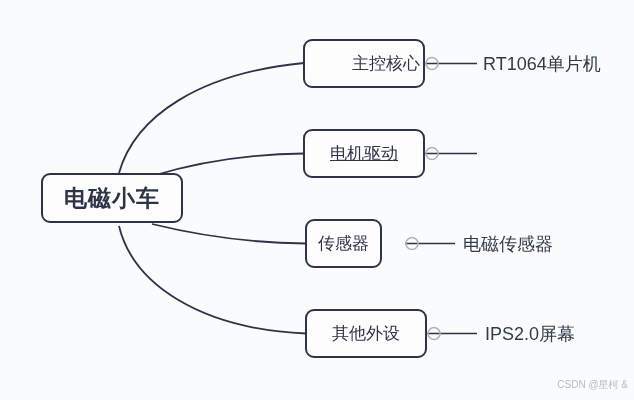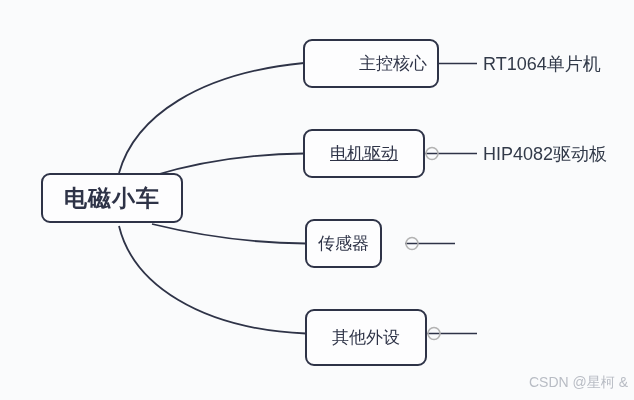--- a/index.html
+++ b/index.html
@@ -35,44 +35,44 @@
   .node.root {
     left: 41px; top: 173px;
     width: 142px; height: 50px;
     font-size: 23px;
     font-weight: bold;
     letter-spacing: 1px;
   }
 
   .node.branch { font-size: 17px; font-weight: 400; }
 
-  .node.b1 { left: 303px; top: 39px;  width: 136px; height: 49px; padding-left: 44px; }
+  .node.b1 { left: 303px; top: 39px;  width: 122px; height: 49px; padding-left: 44px; }
   .node.b2 { left: 303px; top: 129px; width: 122px; height: 49px; text-decoration: underline; }
   .node.b3 { left: 305px; top: 219px; width: 77px; height: 49px; }
-  .node.b4 { left: 305px; top: 309px; width: 122px; height: 57px; }
+  .node.b4 { left: 305px; top: 309px; width: 122px; height: 49px; }
 
   .leaf {
     position: absolute;
     font-size: 18px;
     line-height: 18px;
     color: #323a49;
     white-space: nowrap;
     cursor: pointer;
   }
 
   .leaf.l1 { left: 483px; top: 55px; }
   .leaf.l2 { left: 483px; top: 145px; }
   .leaf.l3 { left: 463px; top: 235px; }
   .leaf.l4 { left: 485px; top: 325px; }
 
   .watermark {
     position: absolute;
     right: 6px;
     bottom: 8px;
-    font-size: 14px;
+    font-size: 10px;
     color: #b8bcc4;
   }
 </style>
 </head>
 <body>
 
 <div class="canvas">
 
   <svg class="edges" viewBox="0 0 634 400" xmlns="http://www.w3.org/2000/svg">
 
@@ -103,17 +103,18 @@
     <span>电机驱动</span>
   </div>
   <div class="node branch b3">
     <span>传感器</span>
   </div>
   <div class="node branch b4">
     <span>其他外设</span>
   </div>
 
   <div class="leaf l1">RT1064单片机</div>
-  <div class="leaf l2">HIP4082驱动板</div>
+  <div class="leaf l3">电磁传感器</div>
+  <div class="leaf l4">IPS2.0屏幕</div>
 
   <div class="watermark">CSDN @星柯 &amp;</div>
 
 </div>
 
 </body></html>

